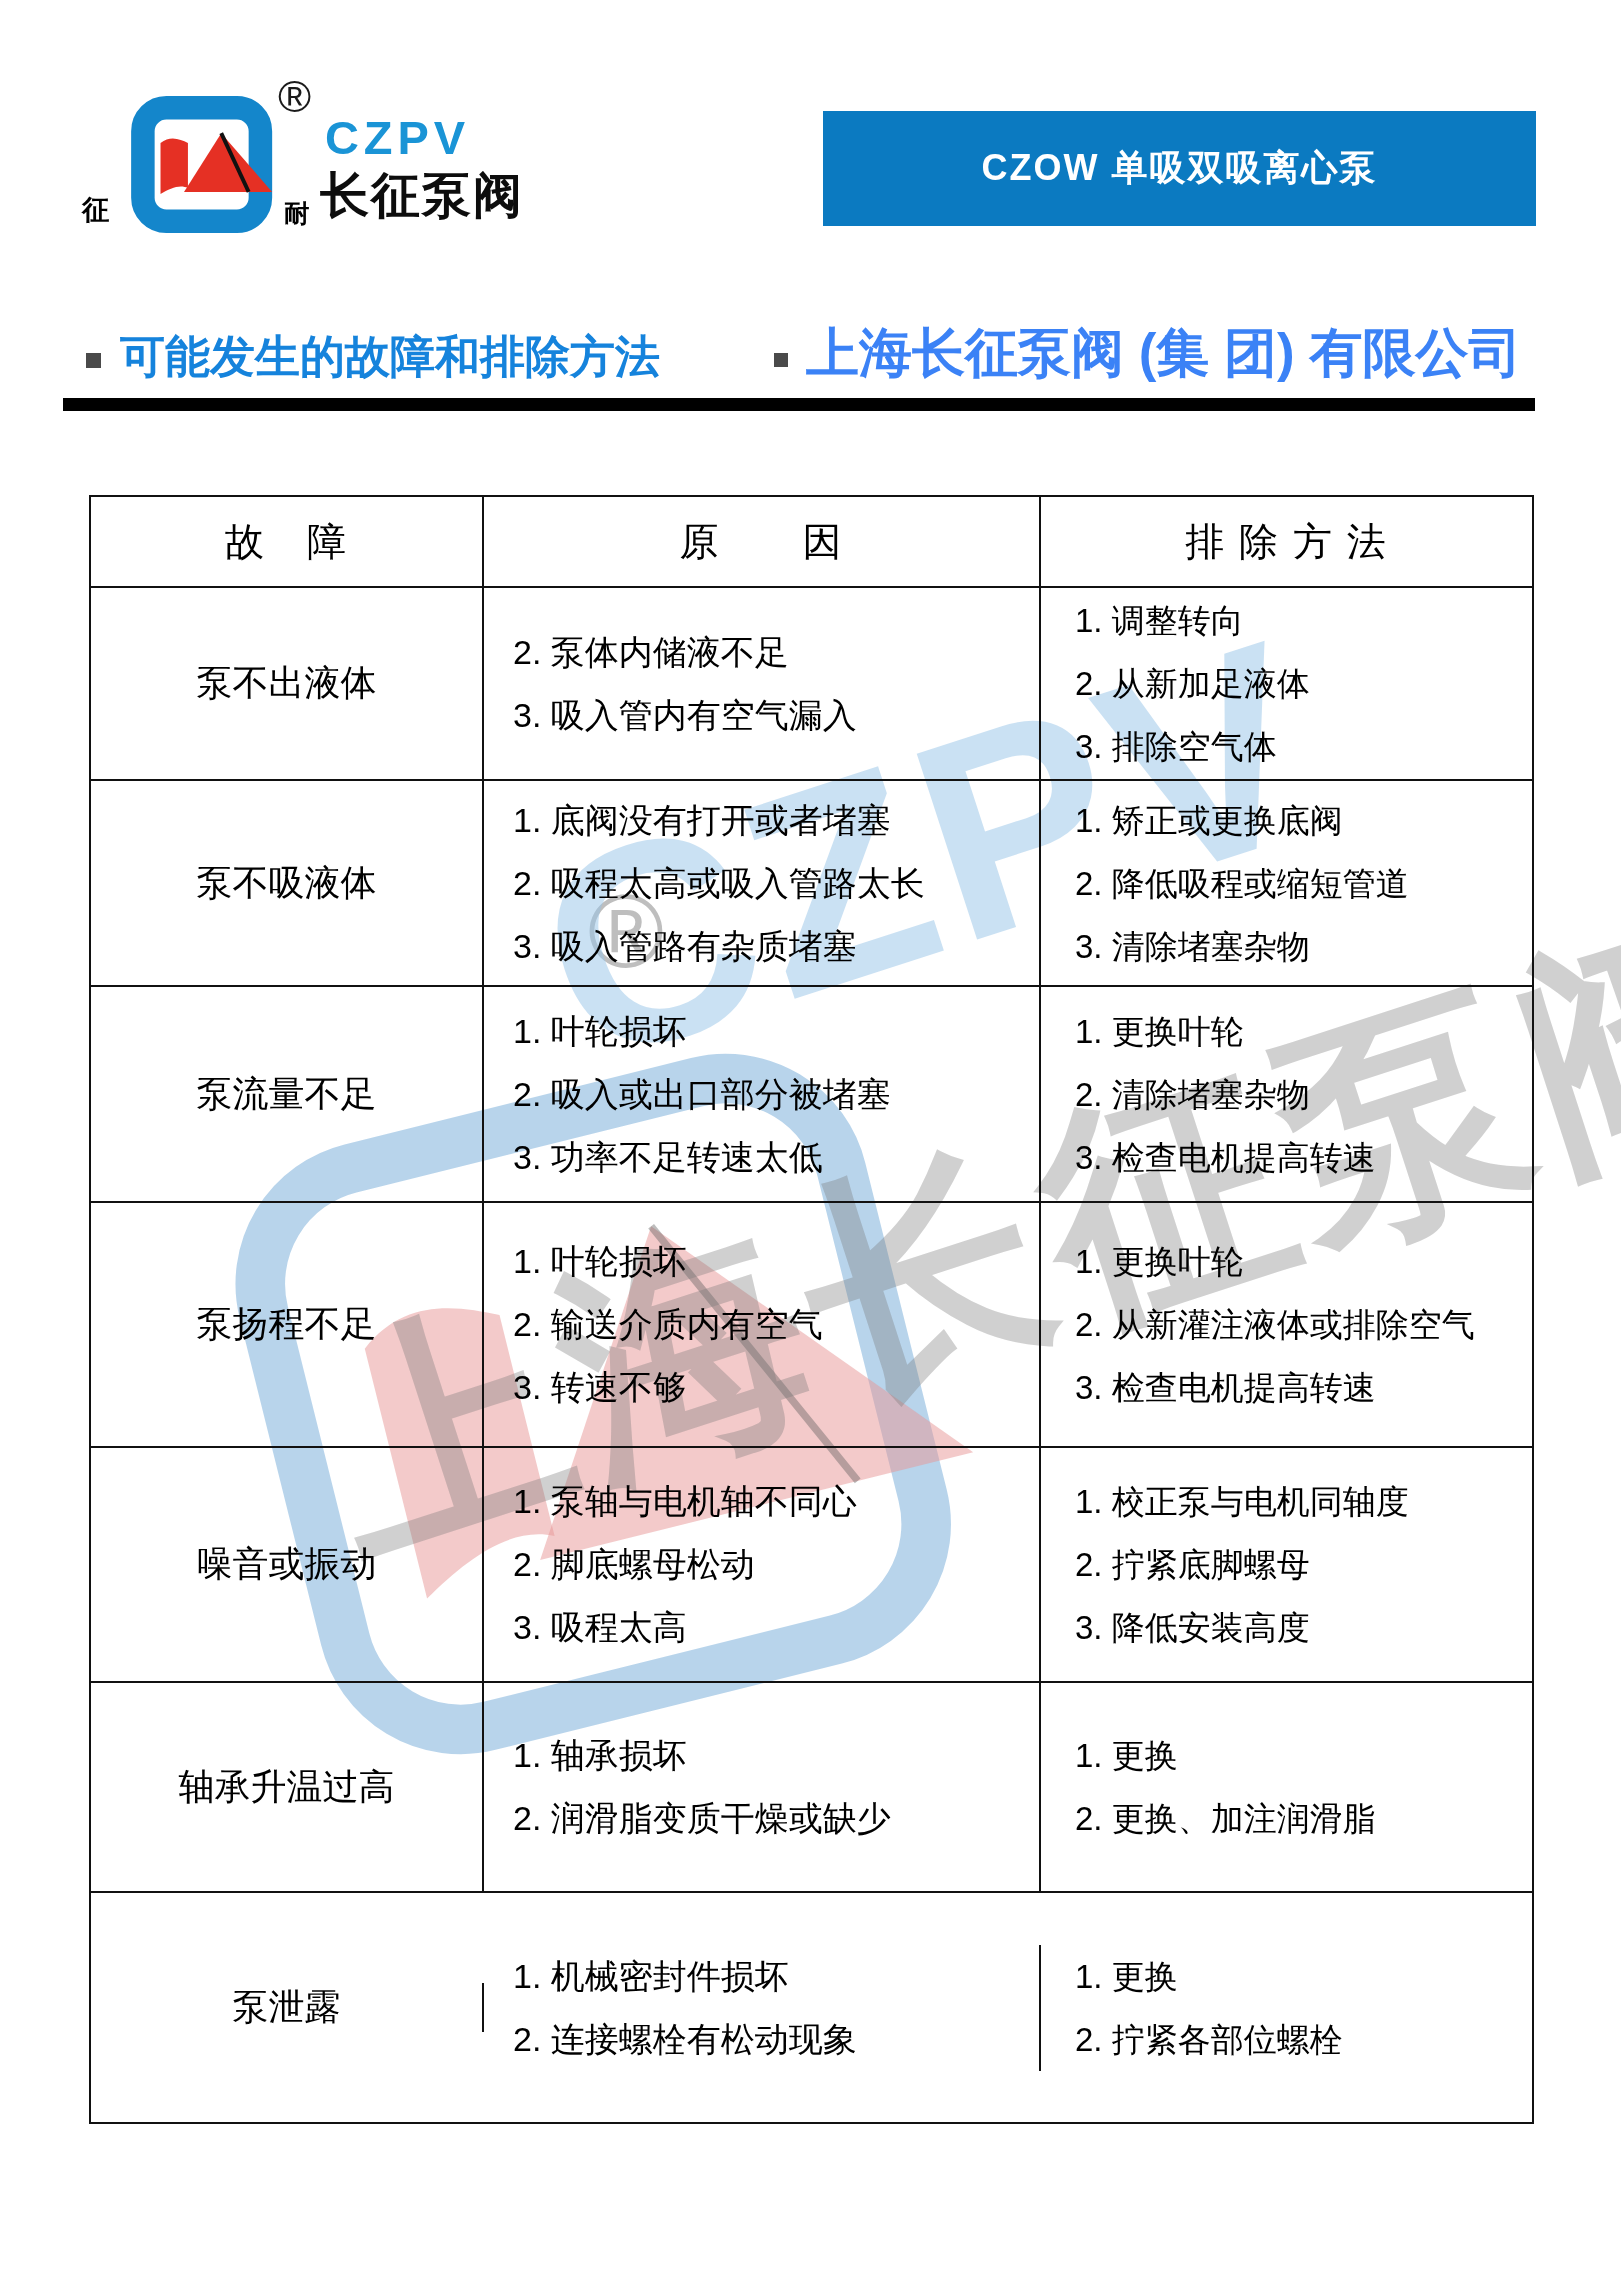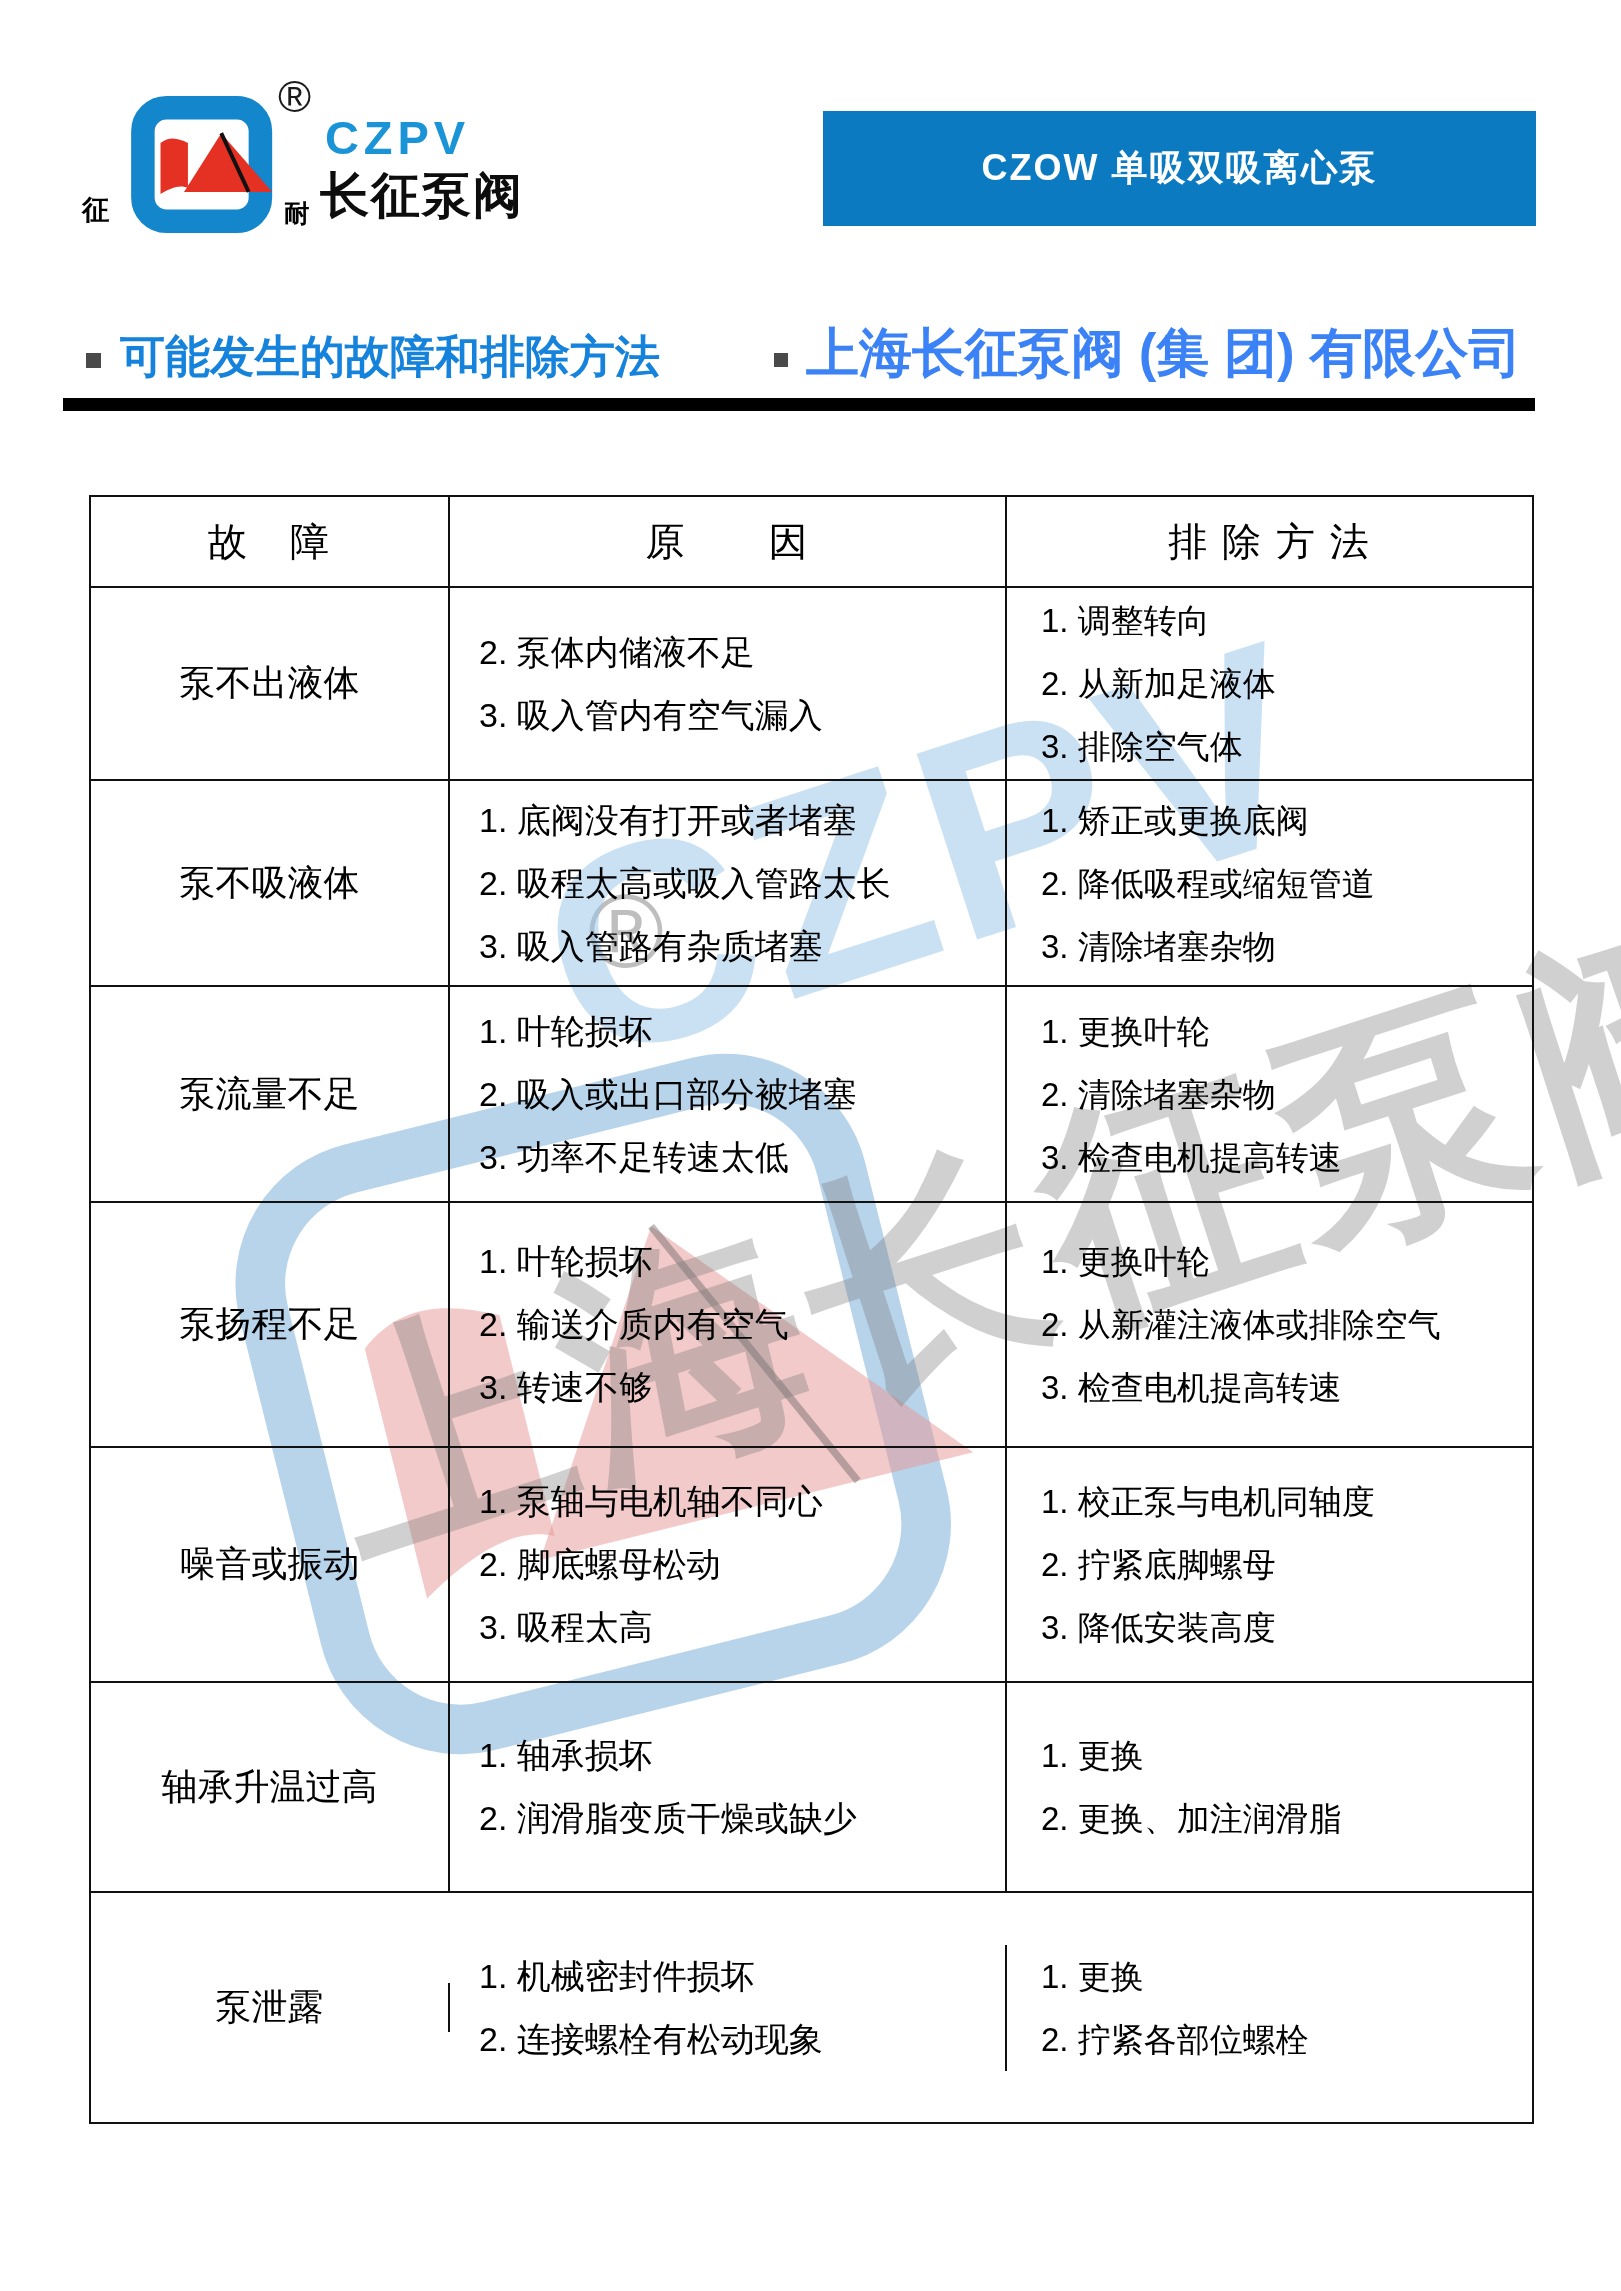--- a/index.html
+++ b/index.html
@@ -58,21 +58,21 @@
   .trow:nth-child(2){height:193px;}
   .trow:nth-child(3){height:206px;}
   .trow:nth-child(4){height:216px;}
   .trow:nth-child(5){height:245px;}
   .trow:nth-child(6){height:235px;}
   .trow:nth-child(7){height:210px;}
   .trow:nth-child(8){flex:1;}
   .cell{box-sizing:border-box;border-right:2.9px solid #111;display:flex;
         flex-direction:column;justify-content:center;}
   .cell:last-child{border-right:none;}
-  .c1{width:359px;align-items:center;}
+  .c1{width:393px;align-items:center;}
   .c2{width:557px;padding-left:29px;}
   .c3{flex:1;padding-left:34px;}
   .thead .cell{align-items:center;justify-content:center;font-size:39px;
                letter-spacing:2px;padding-left:0;}
   .fault-text{font-size:36px;}
   .line{font-size:34px;line-height:63px;white-space:nowrap;}
   .c3 .line{font-size:33px;}
 </style>
 </head>
 <body>

